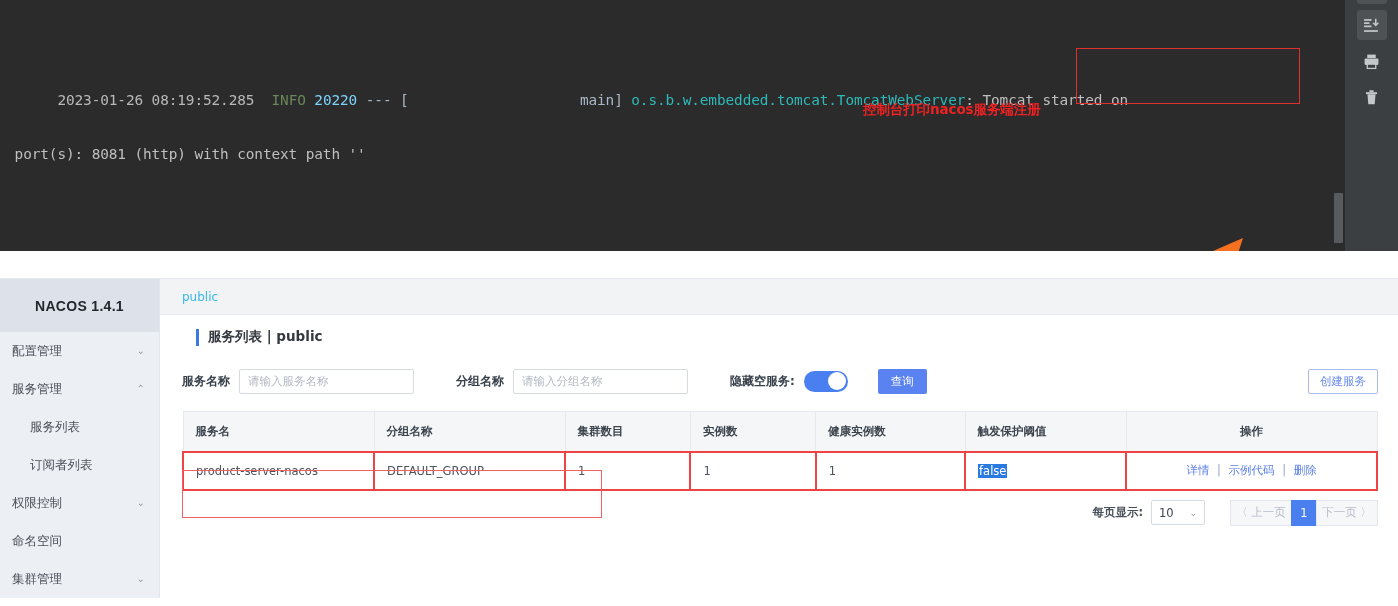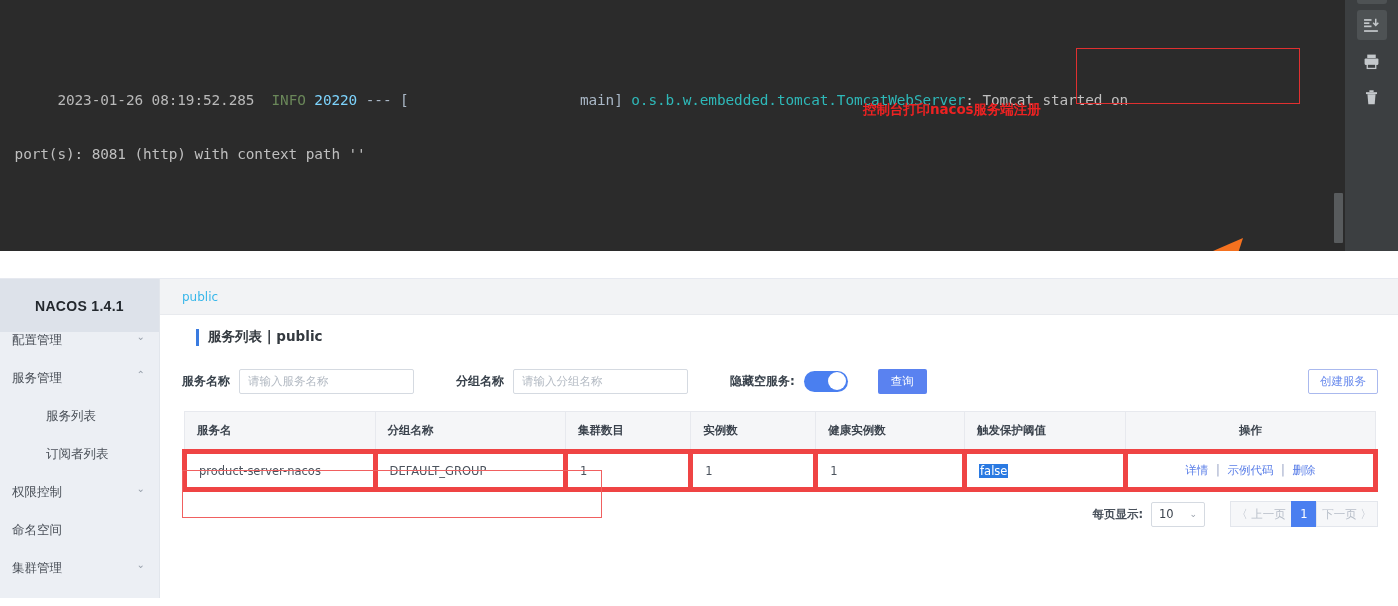--- a/index.html
+++ b/index.html
@@ -105,28 +105,28 @@
   }
   .brand {
     height: 53px;
     display: flex; align-items: center; justify-content: center;
     font-size: 14px; font-weight: bold; color: #23282e;
     background: #dde2ea;
     letter-spacing: 0.3px;
   }
   .nav-item {
     height: 38px;
-    display: flex; 
+    display: flex; align-items: center;
     padding: 0 14px 0 12px;
     font-size: 12.5px;
     color: #4a5058;
     font-family: "DejaVu Sans", sans-serif;
     justify-content: space-between;
   }
-  .nav-item.sub { padding-left: 46px; }
+  .nav-item.sub { padding-left: 30px; }
   .nav-item .chev {
     font-size: 10px; color: #98a0ab; line-height: 1;
   }
 
   .content {
     flex: 1; height: 319px;
     display: flex; flex-direction: column;
     position: relative;
   }
   .ns-tabbar {
@@ -211,21 +211,21 @@
   thead th {
     background: #f5f6f8;
     border: 1px solid #e7e9ee;
     height: 40px;
     text-align: left;
     padding: 0 12px;
     font-size: 11.5px; font-weight: bold; color: #3b434d;
     font-family: "DejaVu Sans", sans-serif;
   }
   tbody td {
-    border: 5px solid #ef4444;
+    border: 2px solid #ef4444;
     height: 38px;
     padding: 0 12px;
     font-size: 11.5px; color: #4b535d;
     font-family: "DejaVu Sans", sans-serif;
   }
   th.col-ops, td.col-ops { text-align: center; }
   .sel-highlight {
     background: #2a7ae2; color: #ffffff; padding: 0 1px;
   }
   .op-link { color: #5b7fe8; }

